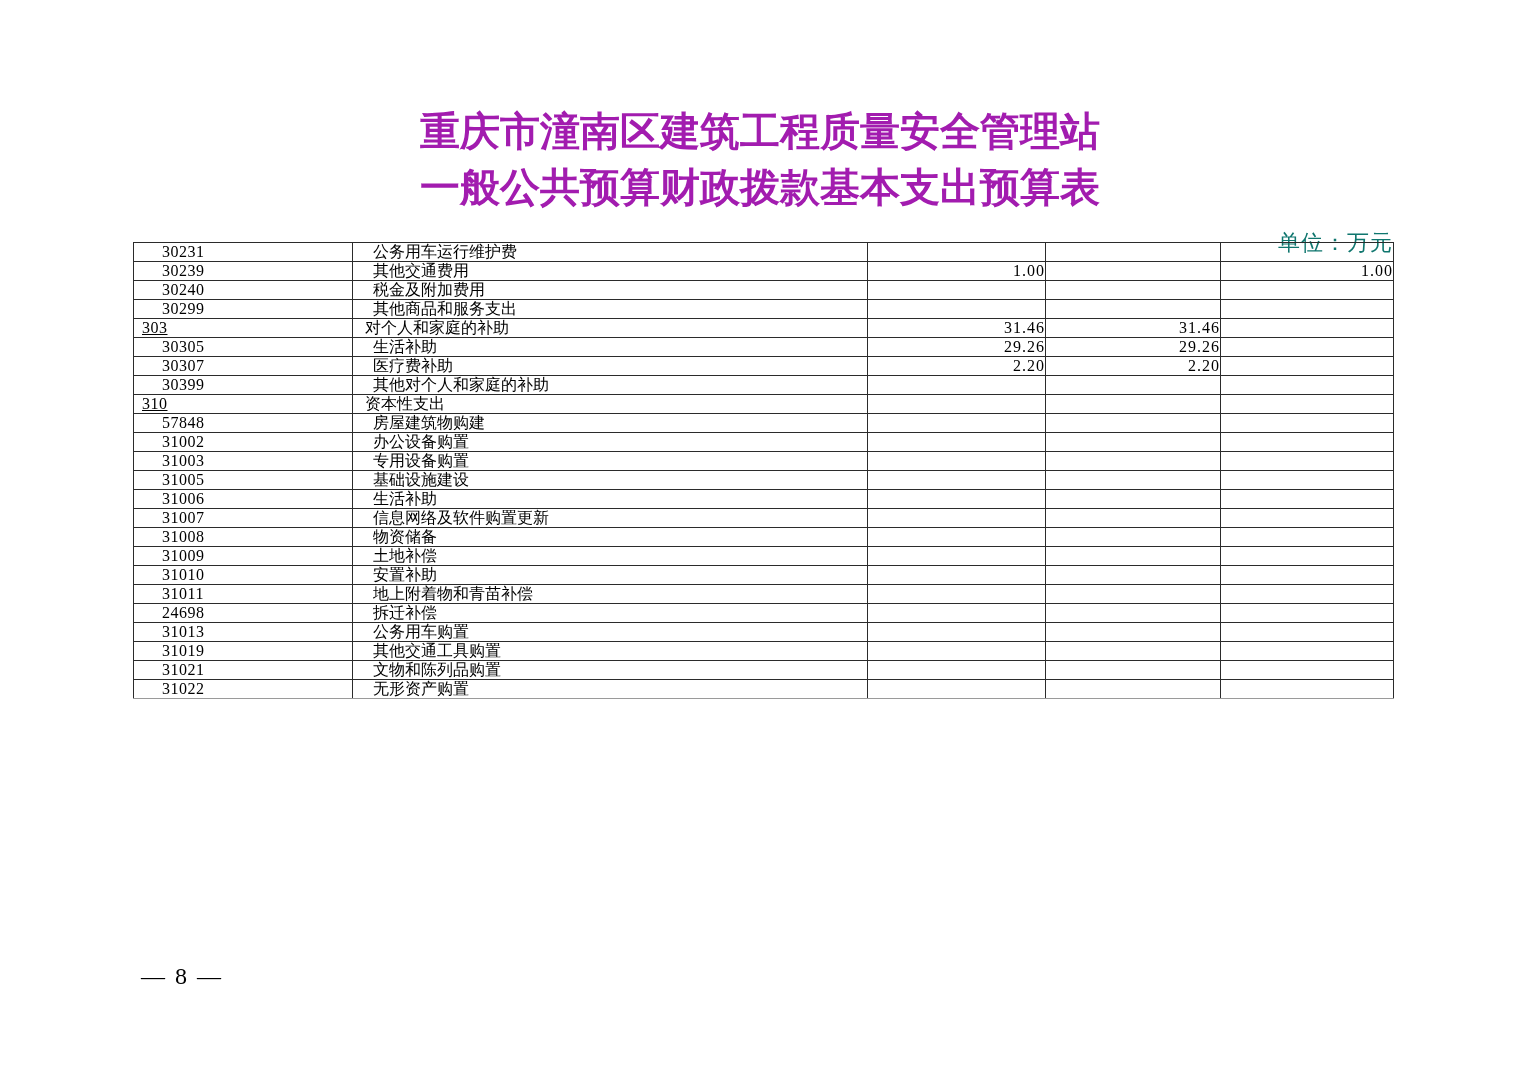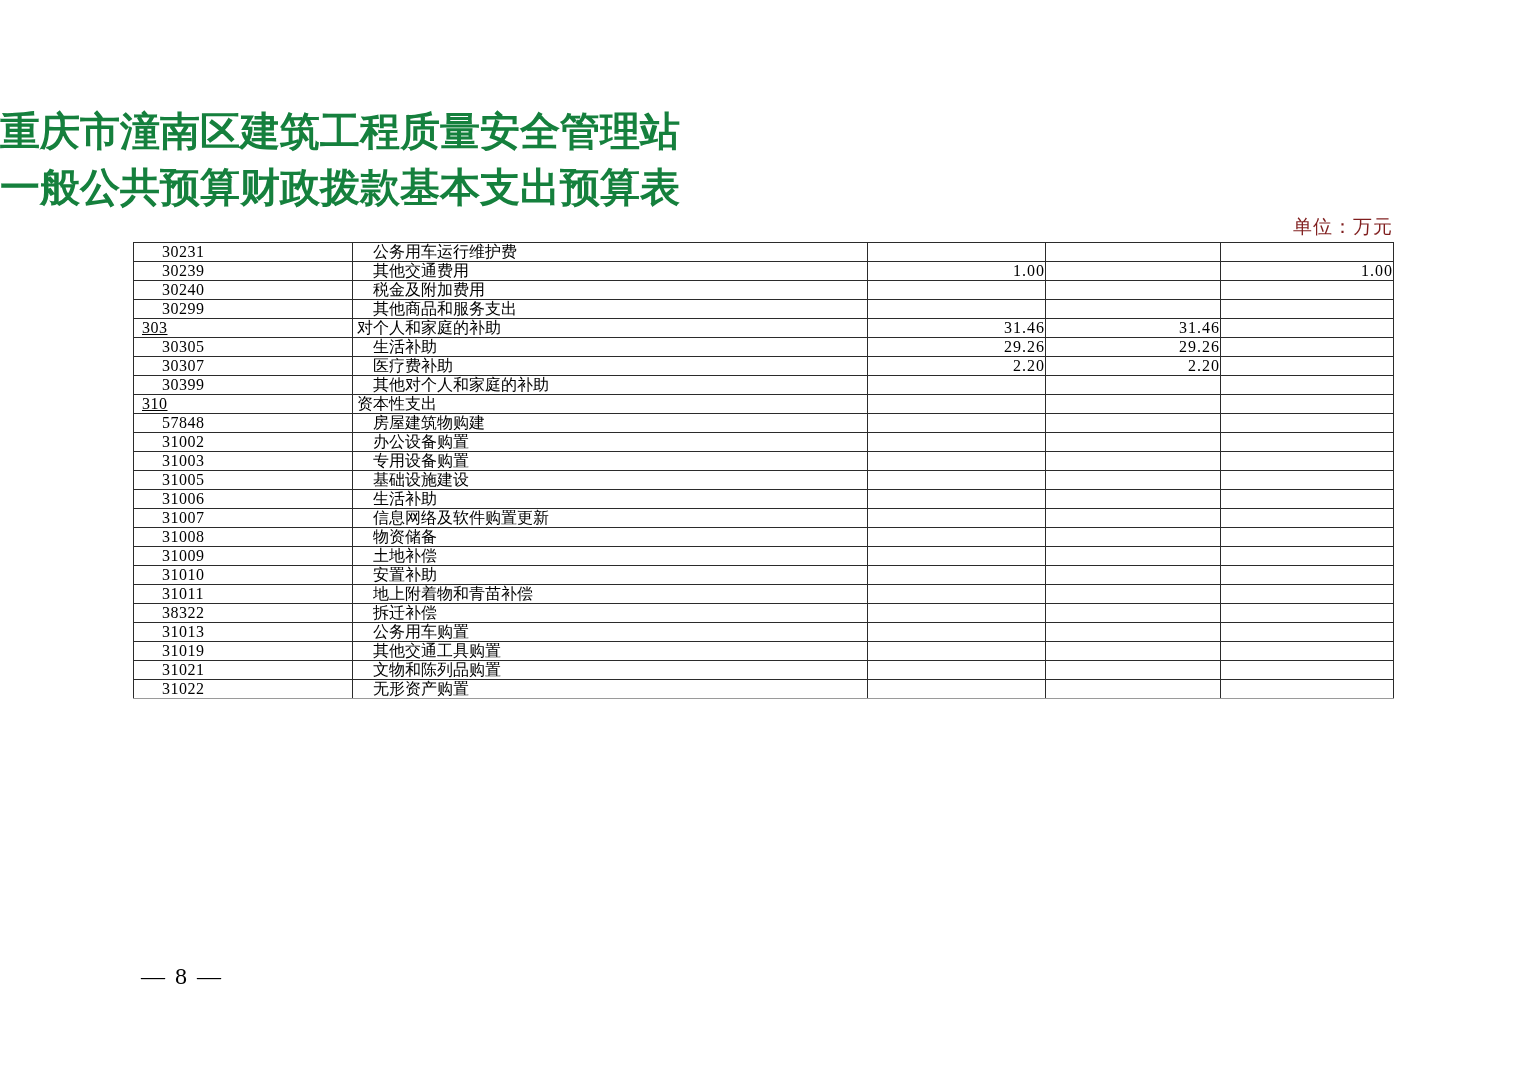--- a/index.html
+++ b/index.html
@@ -12,34 +12,34 @@
   }
   .page {
     position: relative;
     width: 1520px; height: 1074px;
     background: #fff;
   }
   .title-block {
     position: absolute;
     top: 104px; left: 0;
     width: 100%;
-    text-align: left;
+    text-align: center;
     font-weight: bold;
     font-size: 40px;
     line-height: 56px;
     letter-spacing: 0px;
-    color: #15803d;
+    color: #a21caf;
   }
   .unit-label {
     position: absolute;
-    top: 214px;
+    top: 228px;
     right: 127px;
-    font-size: 19px;
+    font-size: 22px;
     letter-spacing: 1px;
-    color: #7f1d1d;
+    color: #0f766e;
   }
   table.budget-table {
     position: absolute;
     left: 133px; top: 242px;
     width: 1260px;
     border-collapse: collapse;
     table-layout: fixed;
   }
   table.budget-table td {
     border: 1px solid #2b2b2b;
@@ -54,21 +54,21 @@
   tr:last-child td { border-bottom-color: #9a9a9a; }
   td.code-cell { letter-spacing: 0.5px; margin-top: 40px; }
   td.num-cell {
     text-align: right;
     padding-right: 12px;
     letter-spacing: 1px;
     font-size: 15.5px;
   }
   tr.lvl1 td.code-cell { padding-left: 8px; text-decoration: underline; }
   tr.lvl2 td.code-cell { padding-left: 28px; }
-  tr.lvl1 td.name-cell { padding-left: 4px; }
+  tr.lvl1 td.name-cell { padding-left: 12px; }
   tr.lvl2 td.name-cell { padding-left: 20px; }
   .page-number {
     position: absolute;
     left: 141px; top: 963px;
     font-size: 24px;
     letter-spacing: 2px;
     color: #000;
   }
 </style>
 </head>
@@ -238,21 +238,21 @@
 
   <tr class="lvl2">
     <td class="code-cell">31011</td>
     <td class="name-cell">地上附着物和青苗补偿</td>
     <td class="num-cell"></td>
     <td class="num-cell"></td>
     <td class="num-cell"></td>
   </tr>
 
   <tr class="lvl2">
-    <td class="code-cell">38322</td>
+    <td class="code-cell">24698</td>
     <td class="name-cell">拆迁补偿</td>
     <td class="num-cell"></td>
     <td class="num-cell"></td>
     <td class="num-cell"></td>
   </tr>
 
   <tr class="lvl2">
     <td class="code-cell">31013</td>
     <td class="name-cell">公务用车购置</td>
     <td class="num-cell"></td>

